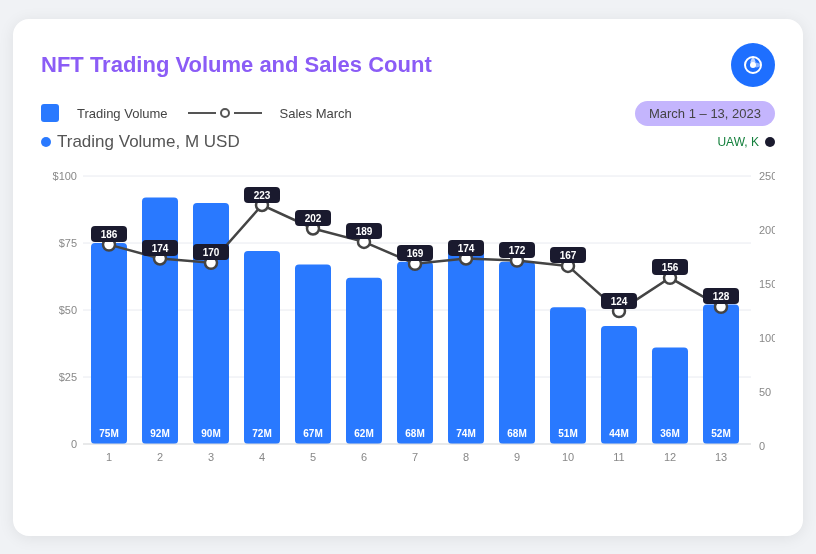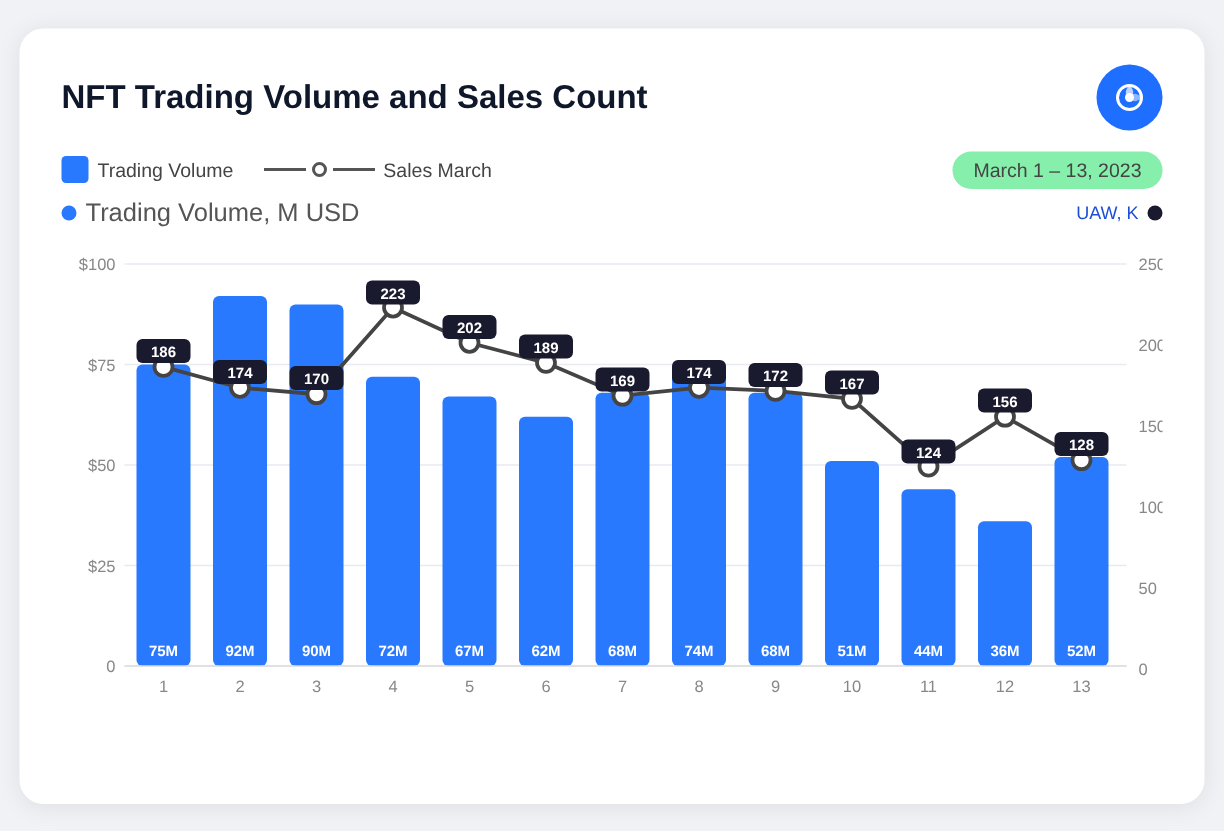--- a/index.html
+++ b/index.html
@@ -22,21 +22,21 @@
     }
     .header-row {
       display: flex;
       align-items: center;
       justify-content: space-between;
       margin-bottom: 14px;
     }
     .chart-title {
       font-size: 22px;
       font-weight: 700;
-      color: #0f172a;
+      color: #8b5cf6;
     }
     .logo-circle {
       width: 44px;
       height: 44px;
       background: #1e6fff;
       border-radius: 50%;
       display: flex;
       align-items: center;
       justify-content: center;
     }
@@ -47,21 +47,21 @@
       margin-bottom: 6px;
     }
     .legend-left {
       display: flex;
       align-items: center;
       gap: 20px;
     }
     .legend-item {
       display: flex;
       align-items: center;
-      gap: 6px;
+      gap: 18px;
       font-size: 13px;
       color: #444;
     }
     .legend-box {
       width: 18px;
       height: 18px;
       background: #2979ff;
       border-radius: 3px;
     }
     .legend-line-container {
@@ -75,21 +75,21 @@
       background: #555;
     }
     .legend-circle {
       width: 10px;
       height: 10px;
       border-radius: 50%;
       border: 2px solid #555;
       background: #fff;
     }
     .date-badge {
-      background: #86efac;
+      background: #c4b5fd;
       border-radius: 20px;
       padding: 5px 14px;
       font-size: 13px;
       color: #444;
     }
     .axis-labels-row {
       display: flex;
       align-items: center;
       justify-content: space-between;
       margin-bottom: 4px;
@@ -102,21 +102,21 @@
       color: #555;
     }
     .axis-dot {
       width: 10px;
       height: 10px;
       border-radius: 50%;
       background: #2979ff;
     }
     .axis-label-right {
       font-size: 12px;
-      color: #1d4ed8;
+      color: #15803d;
       display: flex;
       align-items: center;
       gap: 6px;
     }
     .axis-dot-right {
       width: 10px;
       height: 10px;
       border-radius: 50%;
       background: #1a1a2e;
     }

